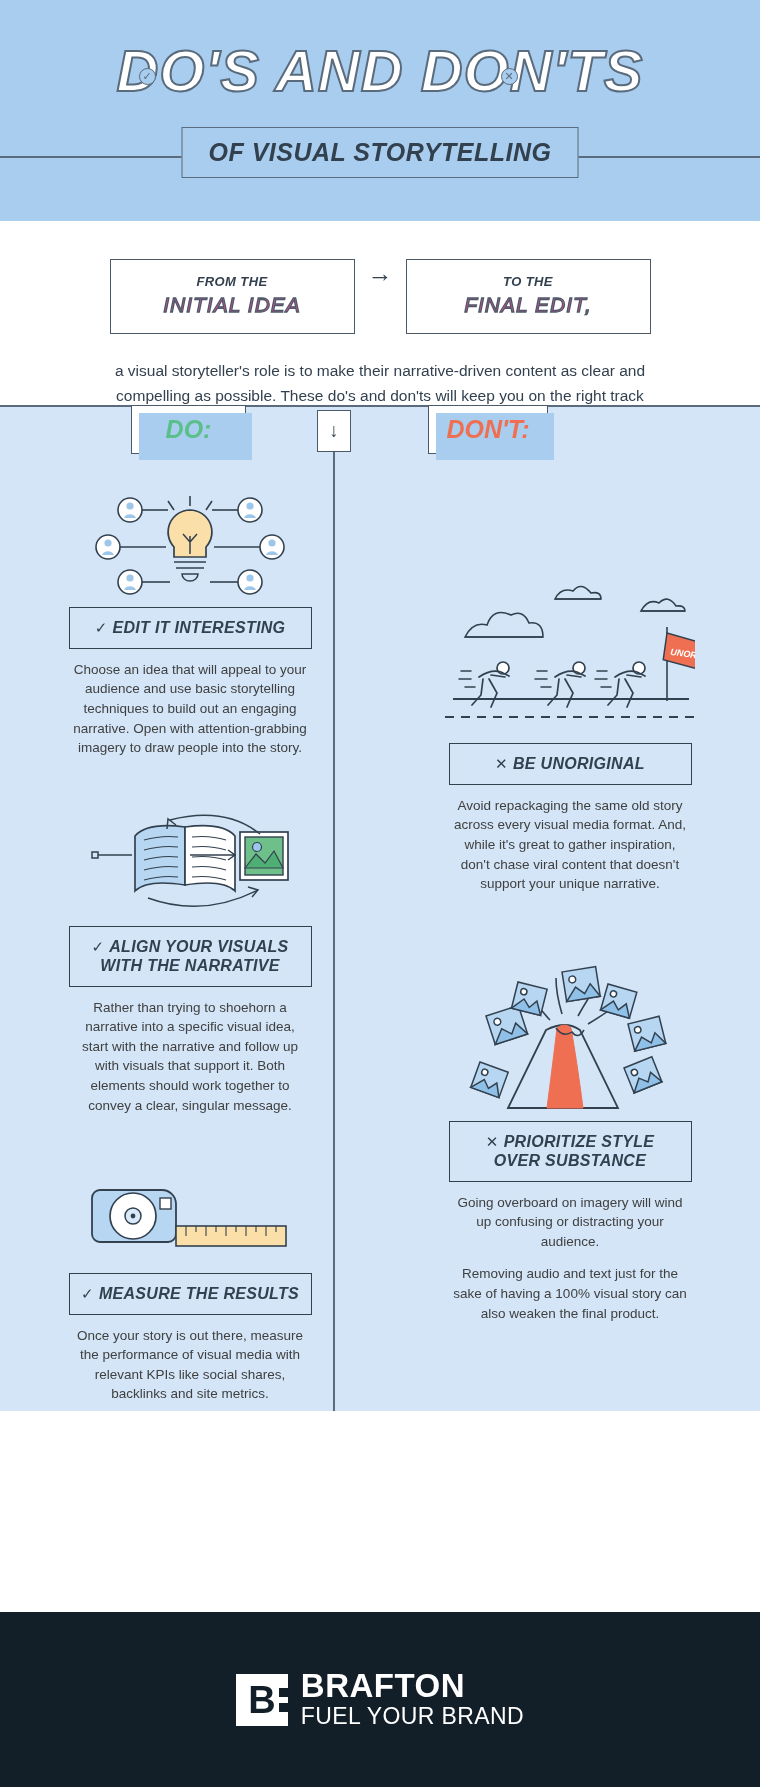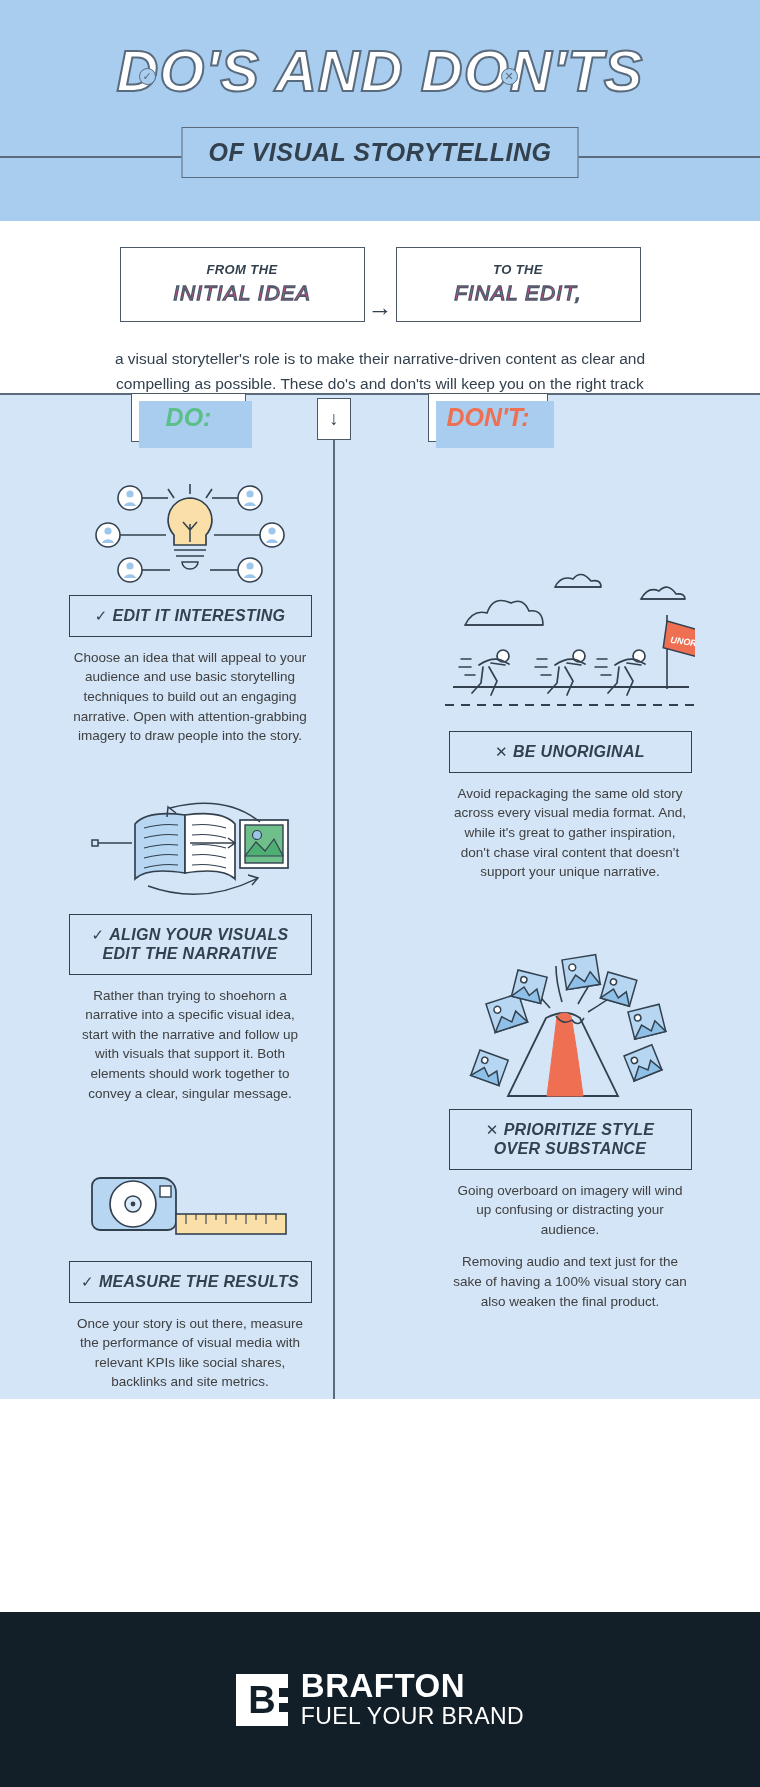--- a/index.html
+++ b/index.html
@@ -70,23 +70,24 @@
     font-style: italic;
     color: #33414f;
     letter-spacing: 0.5px;
     white-space: nowrap;
   }
 
   
   .intro { background: #ffffff; padding-top: 26px; position: relative; }
   .idea-row {
     display: flex;
-    align-items: flex-end;
+    align-items: flex-start;
     justify-content: center;
-    gap: 3px;
+    gap: 13px;
+    margin-top: 12px;
   }
   .idea-box {
     position: relative;
     width: 245px;
     border: 1.5px solid #4b5a68;
     background: #fff;
     padding: 14px 10px 16px;
     text-align: center;
   }
   .idea-box::after {
@@ -386,21 +387,21 @@
             <path d="M110 47 l44 0 M148 42 l7 5 l-7 5"></path>
             <path d="M90 12 q55 -14 90 14 M96 17 l-8 -6 l-1 10"></path>
             <path d="M68 90 q55 20 110 -8 M172 89 l6 -7 l-10 -3"></path>
           </g>
         </svg>
       </div>
 
       <div class="tip-box">
         <div class="tip-text">
           <span class="tip-mark">✓</span><span>ALIGN YOUR VISUALS</span><br>
-          <span>EDIT THE NARRATIVE</span>
+          <span>WITH THE NARRATIVE</span>
         </div>
       </div>
       <p class="tip-body">Rather than trying to shoehorn a narrative into a specific visual idea, start with the narrative and follow up with visuals that support it. Both elements should work together to convey a clear, singular message.</p>
 
       <div class="illus" style="height:110px;margin-top:48px;">
         <svg width="225" height="100" viewBox="0 0 225 100">
           <path d="M22 22 l62 0 a14 14 0 0 1 14 14 l0 30 a8 8 0 0 1 -8 8 l-68 0 a8 8 0 0 1 -8 -8 l0 -36 a8 8 0 0 1 8 -8z" fill="#b6d6f2" stroke="#33414f" stroke-width="1.8"></path>
           <circle cx="55" cy="48" r="23" fill="#fff" stroke="#33414f" stroke-width="1.7"></circle>
           <circle cx="55" cy="48" r="8" fill="#d9ebfa" stroke="#33414f" stroke-width="1.5"></circle>
           <circle cx="55" cy="48" r="2.4" fill="#33414f"></circle>

